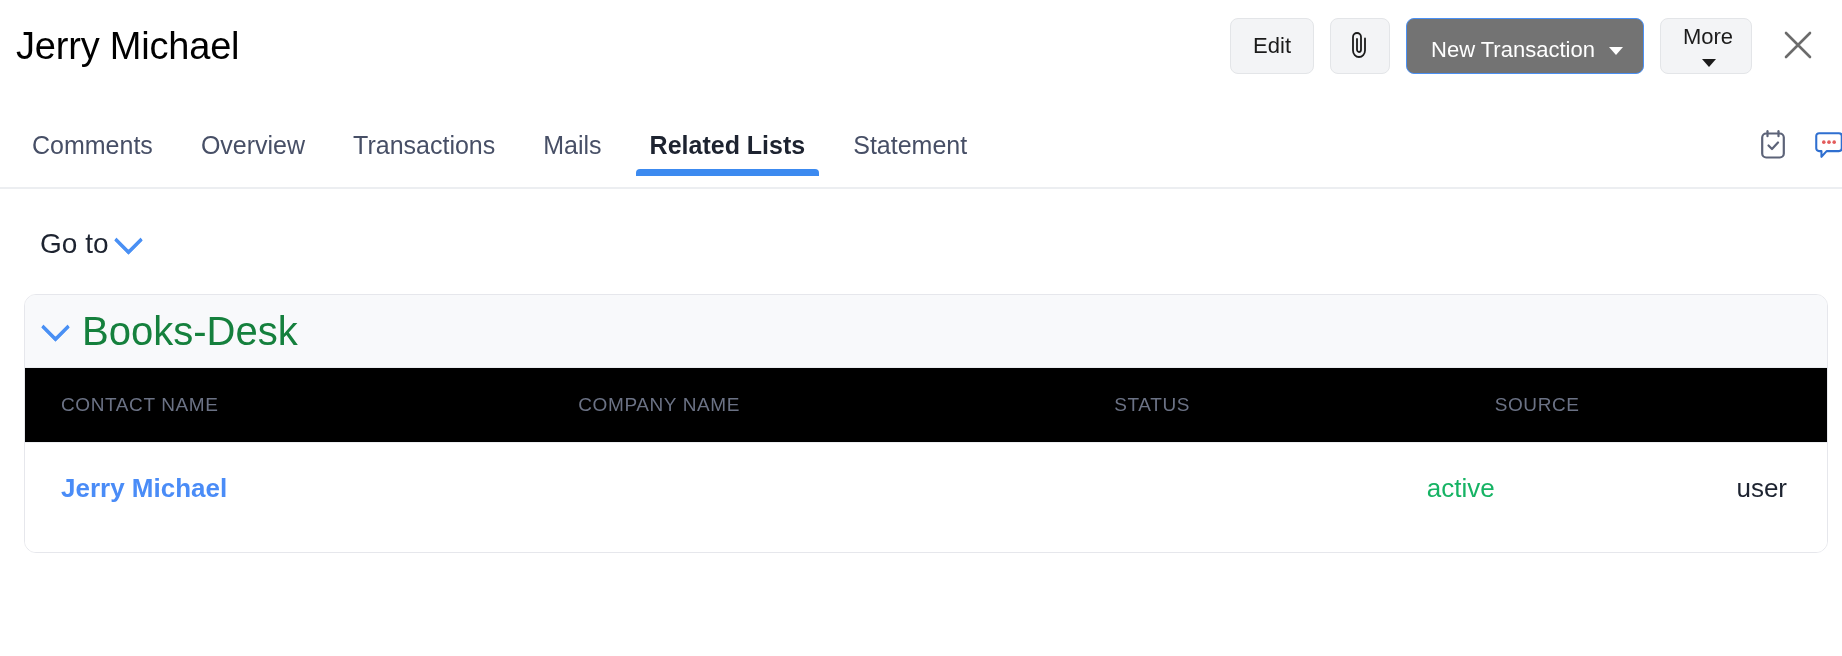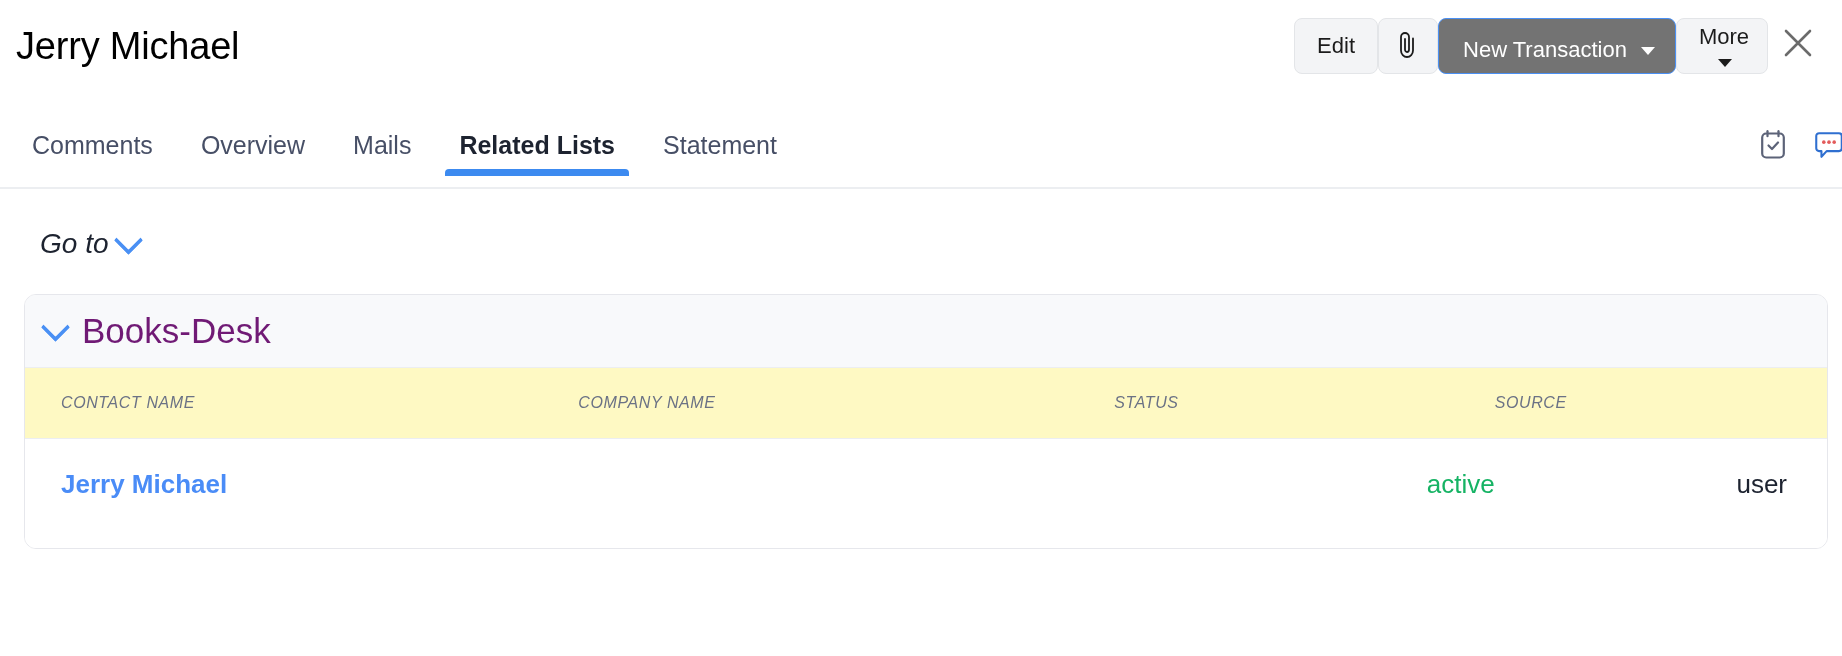--- a/index.html
+++ b/index.html
@@ -30,22 +30,22 @@
     color: #000000;
     letter-spacing: -0.2px;
     white-space: nowrap;
   }
   .header-actions {
     position: absolute;
     right: 18px;
     top: 50%;
     transform: translateY(-50%);
     display: flex;
-    align-items: flex-start;
-    gap: 0;
+    align-items: center;
+    gap: 16px;
   }
   .btn {
     font-family: "Liberation Sans", sans-serif;
     font-size: 22px;
     line-height: 1;
     border-radius: 8px;
     border: 1px solid #e3e5e8;
     background: #f3f4f6;
     color: #1b1b1b;
     height: 56px;
@@ -170,21 +170,20 @@
   .goto-row {
     padding: 30px 0 0 40px;
   }
   .goto {
     display: inline-flex;
     align-items: center;
     gap: 10px;
     font-size: 28px;
     color: #1d2330;
     cursor: pointer;
-    font-style: italic;
   }
   .chev-blue {
     display: inline-block;
     width: 17px;
     height: 17px;
     border-right: 4px solid #4a90f4;
     border-bottom: 4px solid #4a90f4;
     transform: rotate(45deg) translate(-3px, -3px);
     border-radius: 2px;
   }
@@ -201,42 +200,41 @@
     background: #f8f9fb;
     height: 72px;
     display: flex;
     align-items: center;
     padding-left: 20px;
     gap: 16px;
     border-bottom: 1px solid #eceef1;
     cursor: pointer;
   }
   .card-title {
-    font-size: 35px;
-    color: #701a75;
+    font-size: 40px;
+    color: #15803d;
     white-space: nowrap;
   }
 
   
   table.rl {
     width: 100%;
     border-collapse: collapse;
     table-layout: fixed;
   }
   table.rl th {
-    font-size: 16px;
+    font-size: 19px;
     font-weight: 400;
     letter-spacing: 0.6px;
     color: #6b7285;
     text-transform: uppercase;
     text-align: left;
     padding: 26px 0 26px 0;
     border-bottom: 1px solid #eceef1;
-    background: #fef9c3;
-    font-style: italic;
+    background: #000000;
   }
   table.rl td {
     font-size: 26px;
     padding: 30px 0 48px 0;
     color: #1d2330;
     background: #ffffff;
     vertical-align: top;
   }
   .col-contact { width: 30%; padding-left: 36px !important; }
   .col-company { width: 31%; }
@@ -285,20 +283,21 @@
         </svg>
       </span>
     </button>
   </div>
 </div>
 
 <div class="tabbar">
   <div class="tabs">
     <button class="tab">Comments</button>
     <button class="tab">Overview</button>
+    <button class="tab">Transactions</button>
     <button class="tab">Mails</button>
     <button class="tab active">Related Lists</button>
     <button class="tab">Statement</button>
   </div>
 
   <div class="tabbar-icons">
     <span class="tb-icon">
       <svg width="32" height="34" viewBox="0 0 32 34" fill="none" xmlns="http://www.w3.org/2000/svg">
         <rect x="5.2" y="5.5" width="21.6" height="24" rx="4" stroke="#5c6378" stroke-width="2.2"></rect>
         <path d="M10.5 3.2 V8.2" stroke="#5c6378" stroke-width="2.2" stroke-linecap="round"></path>

